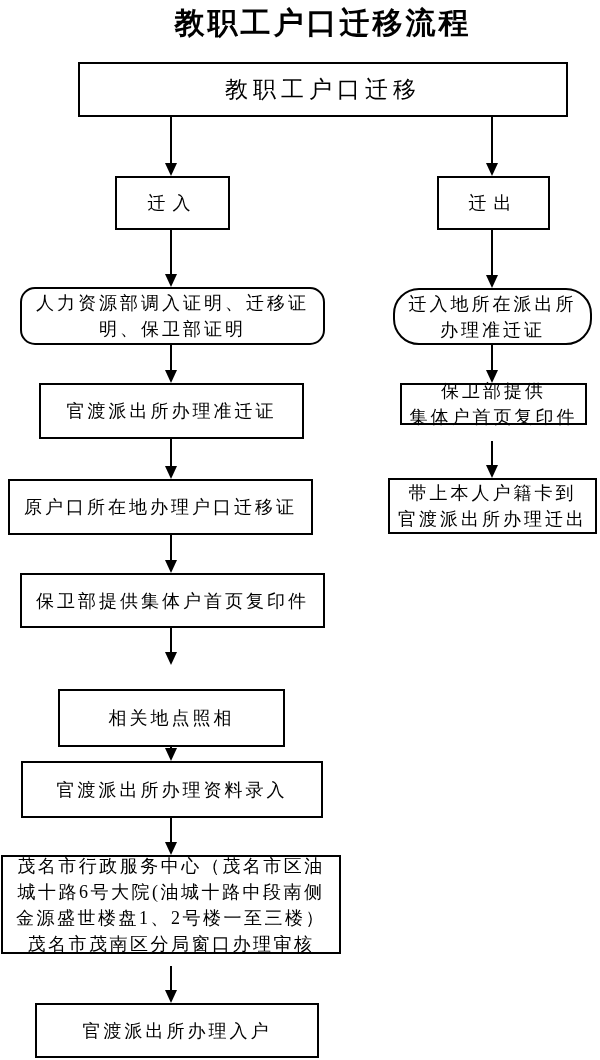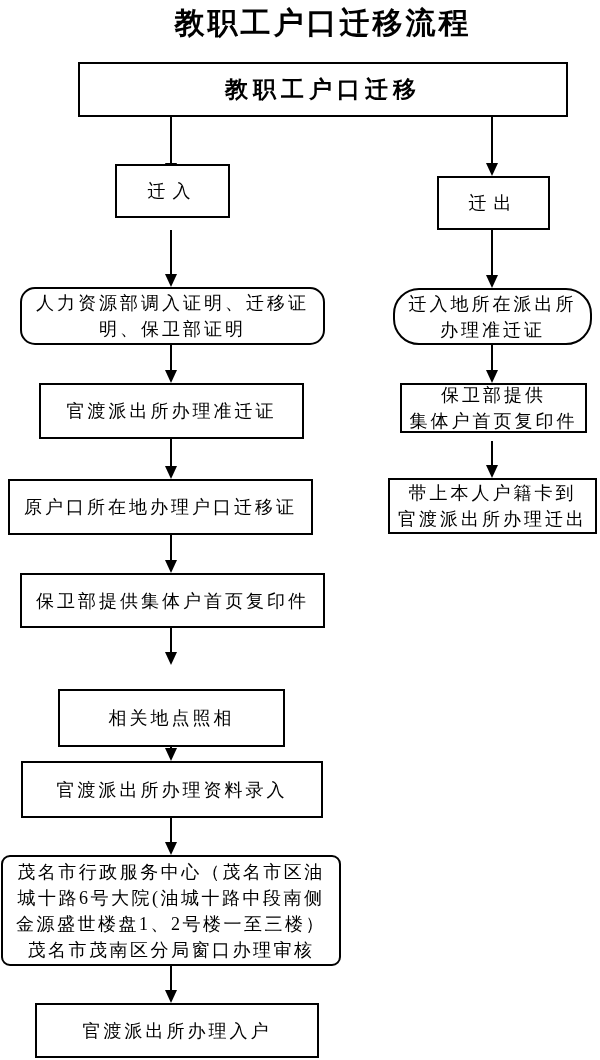--- a/index.html
+++ b/index.html
@@ -38,21 +38,21 @@
     text-align: center;
   }
   .node-text {
     font-size: 18px;
     line-height: 26px;
     letter-spacing: 3px;
   }
   .node-text .line { display: block; }
   .root-node .node-text {
     font-size: 23px;
-    font-weight: bold;
+    font-weight: normal;
     letter-spacing: 5px;
     line-height: 28px;
   }
   .branch-node .node-text {
     letter-spacing: 7px;
   }
   .wide-node .node-text {
     letter-spacing: 2.5px;
   }
   .arrows {
@@ -125,21 +125,21 @@
       <polygon points="486,465 498,465 492,478" fill="#000"></polygon>
     </g>
   </svg>
 
   <div class="node root-node" style="left:78px; top:62px; width:490px; height:55px;">
     <div class="node-text">
       <span class="line">教职工户口迁移</span>
     </div>
   </div>
 
-  <div class="node branch-node" style="left:115px; top:164px; width:115px; height:54px;">
+  <div class="node branch-node" style="left:115px; top:176px; width:115px; height:54px;">
     <div class="node-text">
       <span class="line">迁入</span>
     </div>
   </div>
   <div class="node branch-node" style="left:437px; top:176px; width:113px; height:54px;">
     <div class="node-text">
       <span class="line">迁出</span>
     </div>
   </div>
 
@@ -173,21 +173,21 @@
       <span class="line">相关地点照相</span>
     </div>
   </div>
 
   <div class="node" style="left:21px; top:761px; width:302px; height:57px;">
     <div class="node-text">
       <span class="line">官渡派出所办理资料录入</span>
     </div>
   </div>
 
-  <div class="node wide-node" style="left:1px; top:855px; width:340px; height:111px;border-radius:9px;">
+  <div class="node wide-node" style="left:1px; top:855px; width:340px; height:99px;">
     <div class="node-text">
       <span class="line">茂名市行政服务中心（茂名市区油</span>
       <span class="line">城十路6号大院(油城十路中段南侧</span>
       <span class="line">金源盛世楼盘1、2号楼一至三楼）</span>
       <span class="line">茂名市茂南区分局窗口办理审核</span>
     </div>
   </div>
 
   <div class="node" style="left:35px; top:1003px; width:284px; height:55px;">
     <div class="node-text">
@@ -195,21 +195,21 @@
     </div>
   </div>
 
   <div class="node" style="left:393px; top:288px; width:199px; height:57px;border-radius:26px;">
     <div class="node-text">
       <span class="line">迁入地所在派出所</span>
       <span class="line">办理准迁证</span>
     </div>
   </div>
 
-  <div class="node" style="left:400px; top:383px; width:187px; height:50px;">
+  <div class="node" style="left:400px; top:383px; width:187px; height:42px;">
     <div class="node-text">
       <span class="line">保卫部提供</span>
       <span class="line">集体户首页复印件</span>
     </div>
   </div>
 
   <div class="node" style="left:388px; top:478px; width:209px; height:56px;">
     <div class="node-text">
       <span class="line">带上本人户籍卡到</span>
       <span class="line">官渡派出所办理迁出</span>

